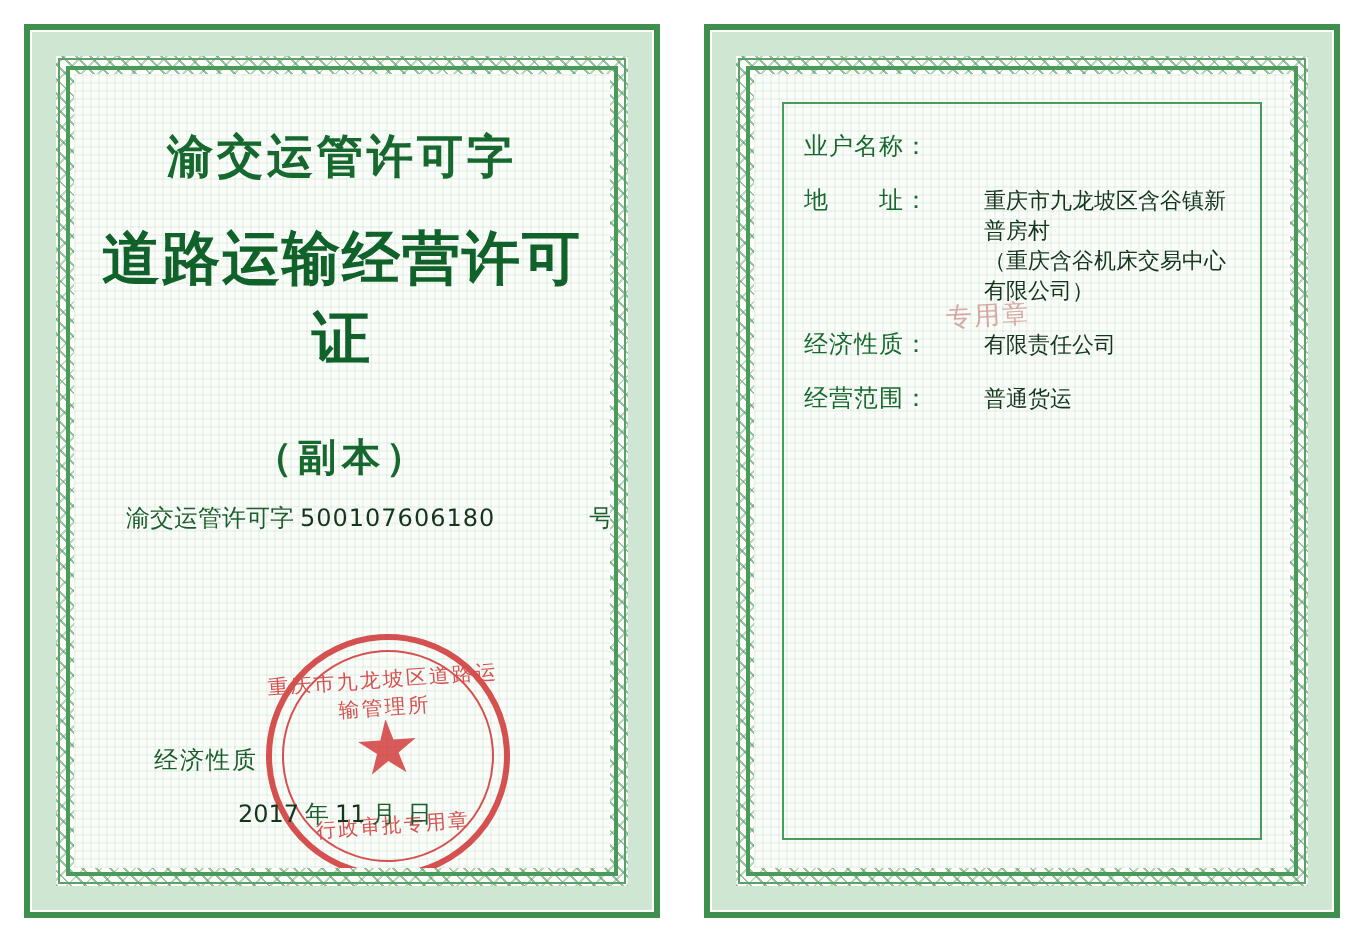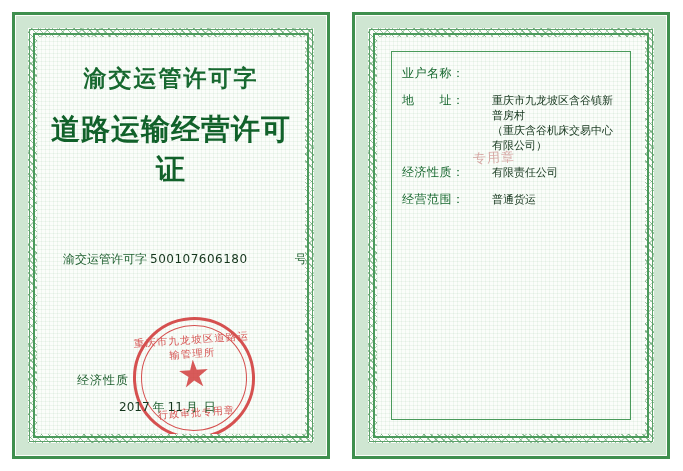--- a/index.html
+++ b/index.html
@@ -291,20 +291,21 @@
     <div class="border-inner-line"></div>
     <div class="border-inner-line2"></div>
 
     <div class="field">
       <div class="l-content">
 
         <div class="nation-title">渝交运管许可字</div>
 
         <div class="main-title">道路运输经营许可证</div>
 
+        <div class="sub-title">（副本）</div>
 
         <div class="line-no">
           <span>渝交运管许可字</span><span class="num">500107606180</span><span class="tail">号</span>
         </div>
 
 
         <div class="seal">
           <div class="seal-top-text">重庆市九龙坡区道路运输管理所</div>
           <div class="seal-star"></div>
           <div class="seal-bottom-text">行政审批专用章</div>

